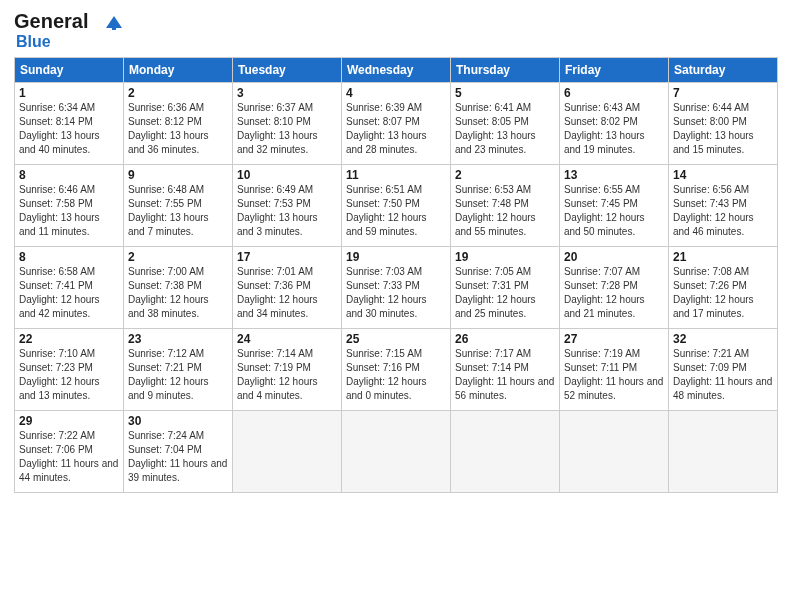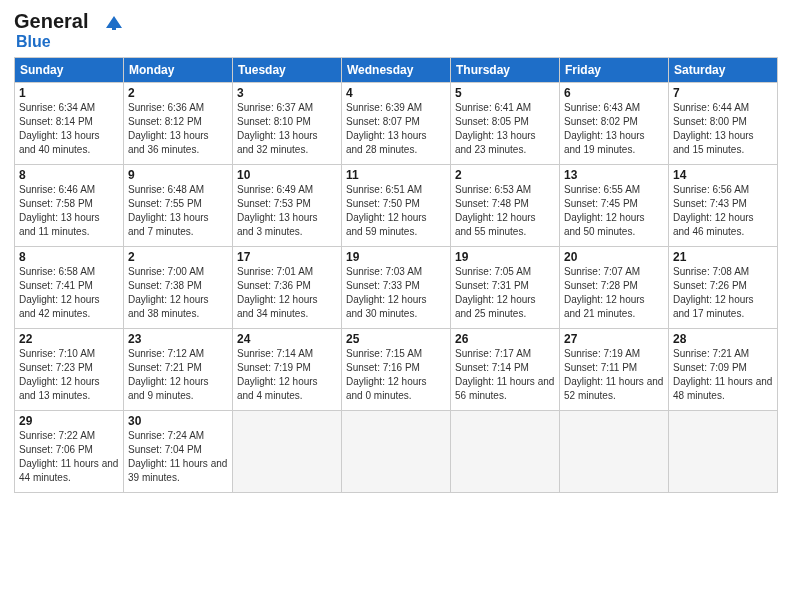--- a/index.html
+++ b/index.html
@@ -220,21 +220,21 @@
           </td>
           <td>
             <span class="day-num">26</span>
             <div class="day-detail">Sunrise: 7:17 AM<br>Sunset: 7:14 PM<br>Daylight: 11 hours and 56 minutes.</div>
           </td>
           <td>
             <span class="day-num">27</span>
             <div class="day-detail">Sunrise: 7:19 AM<br>Sunset: 7:11 PM<br>Daylight: 11 hours and 52 minutes.</div>
           </td>
           <td>
-            <span class="day-num">28</span>
+            <span class="day-num">32</span>
             <div class="day-detail">Sunrise: 7:21 AM<br>Sunset: 7:09 PM<br>Daylight: 11 hours and 48 minutes.</div>
           </td>
         </tr>
         <tr>
           <td>
             <span class="day-num">29</span>
             <div class="day-detail">Sunrise: 7:22 AM<br>Sunset: 7:06 PM<br>Daylight: 11 hours and 44 minutes.</div>
           </td>
           <td>
             <span class="day-num">30</span>

